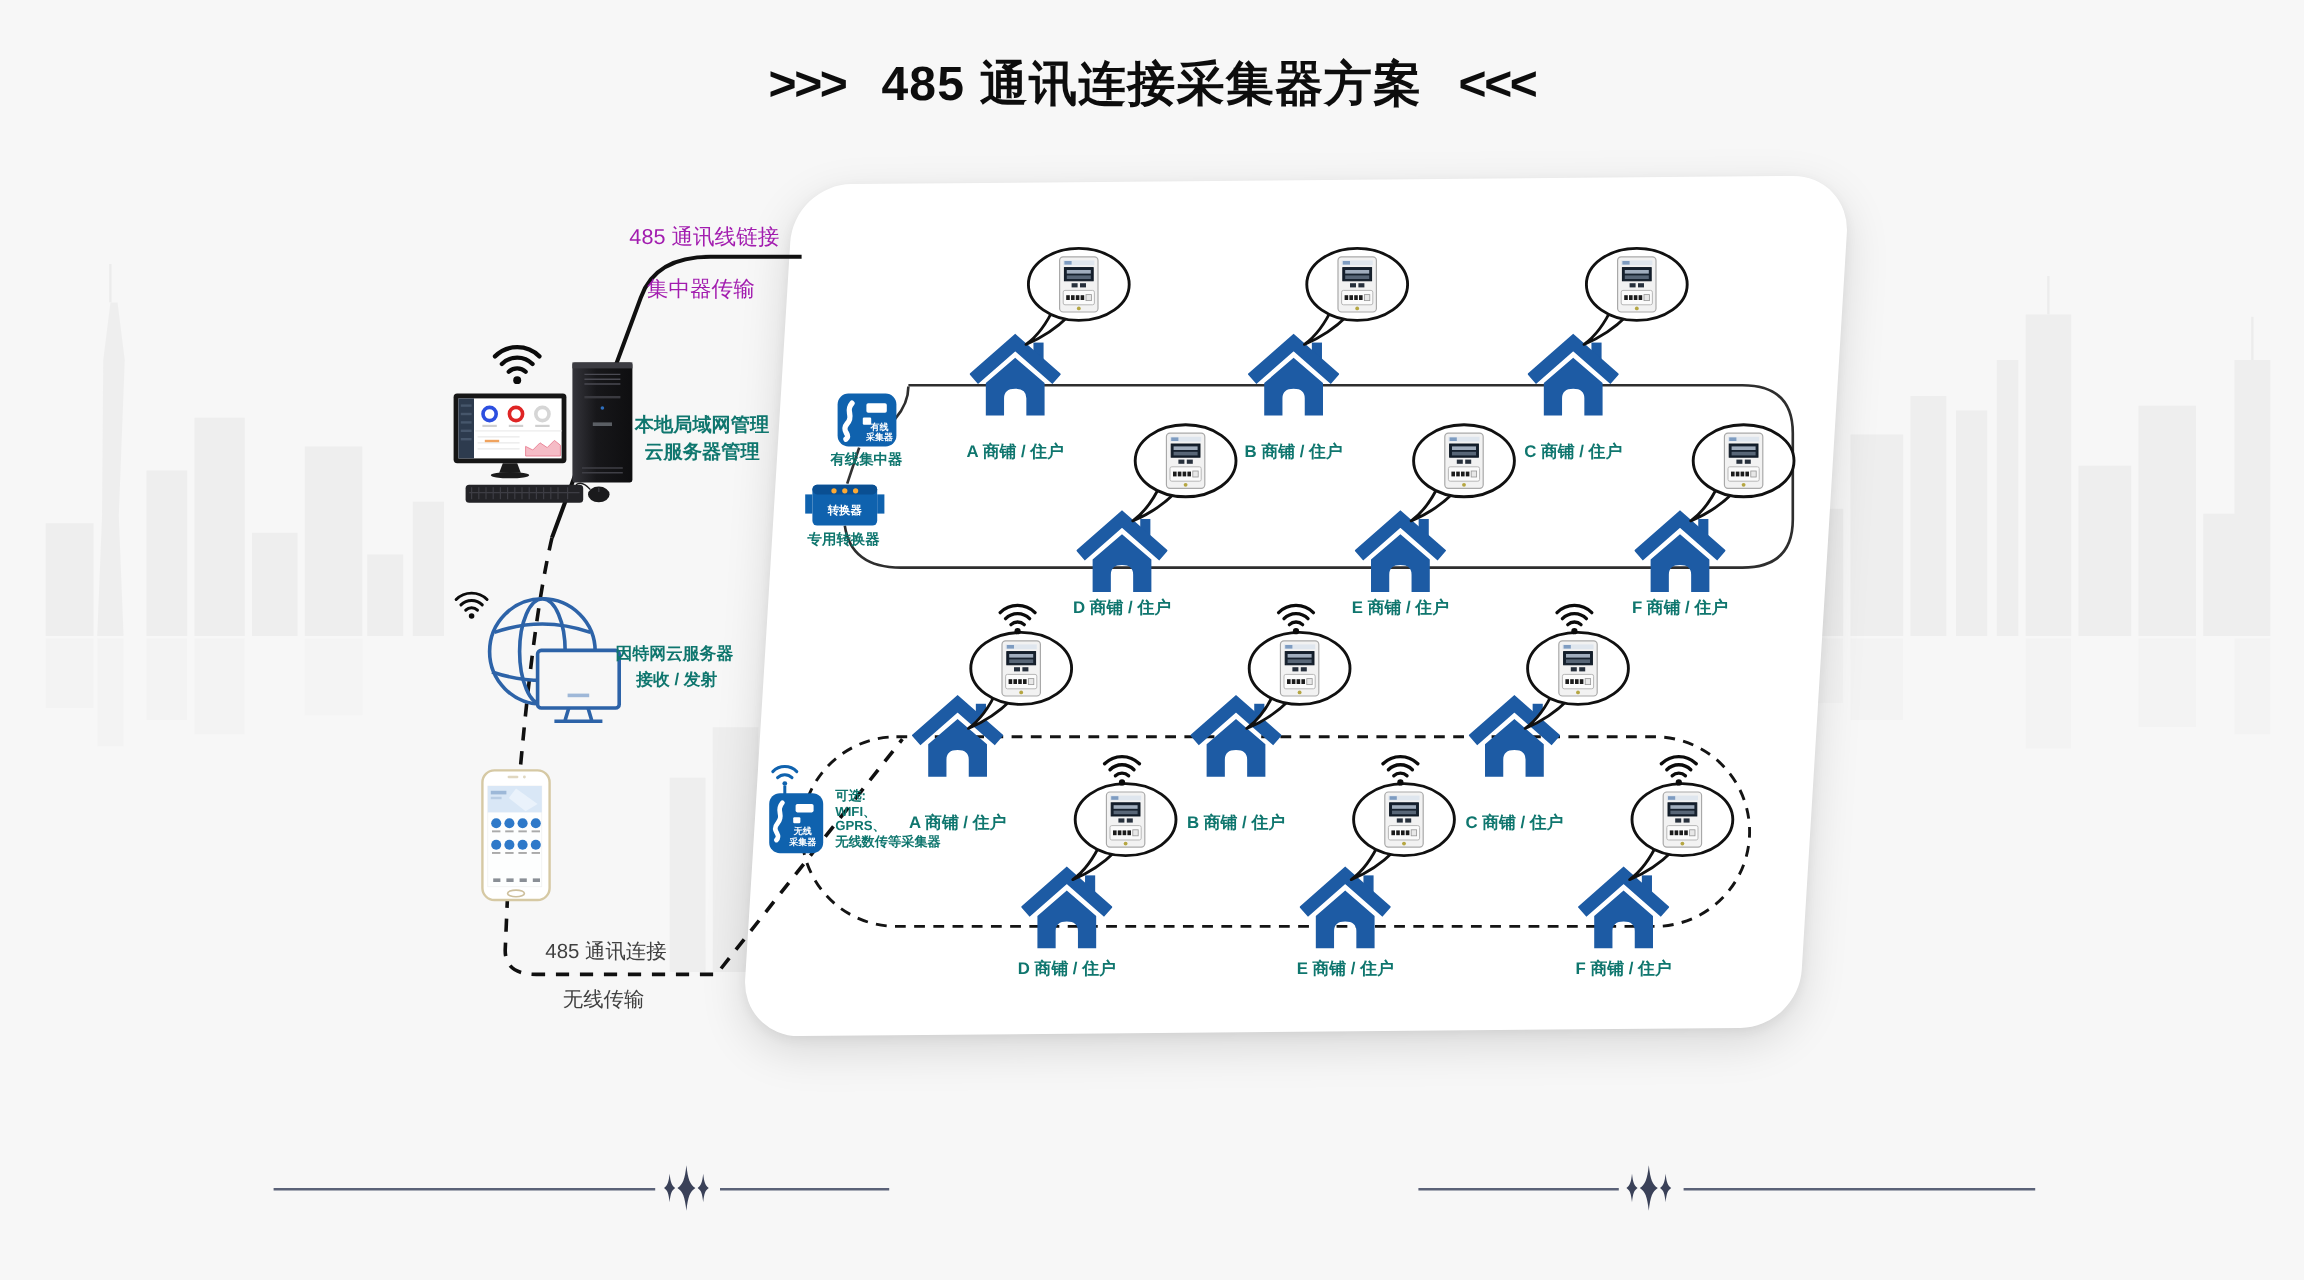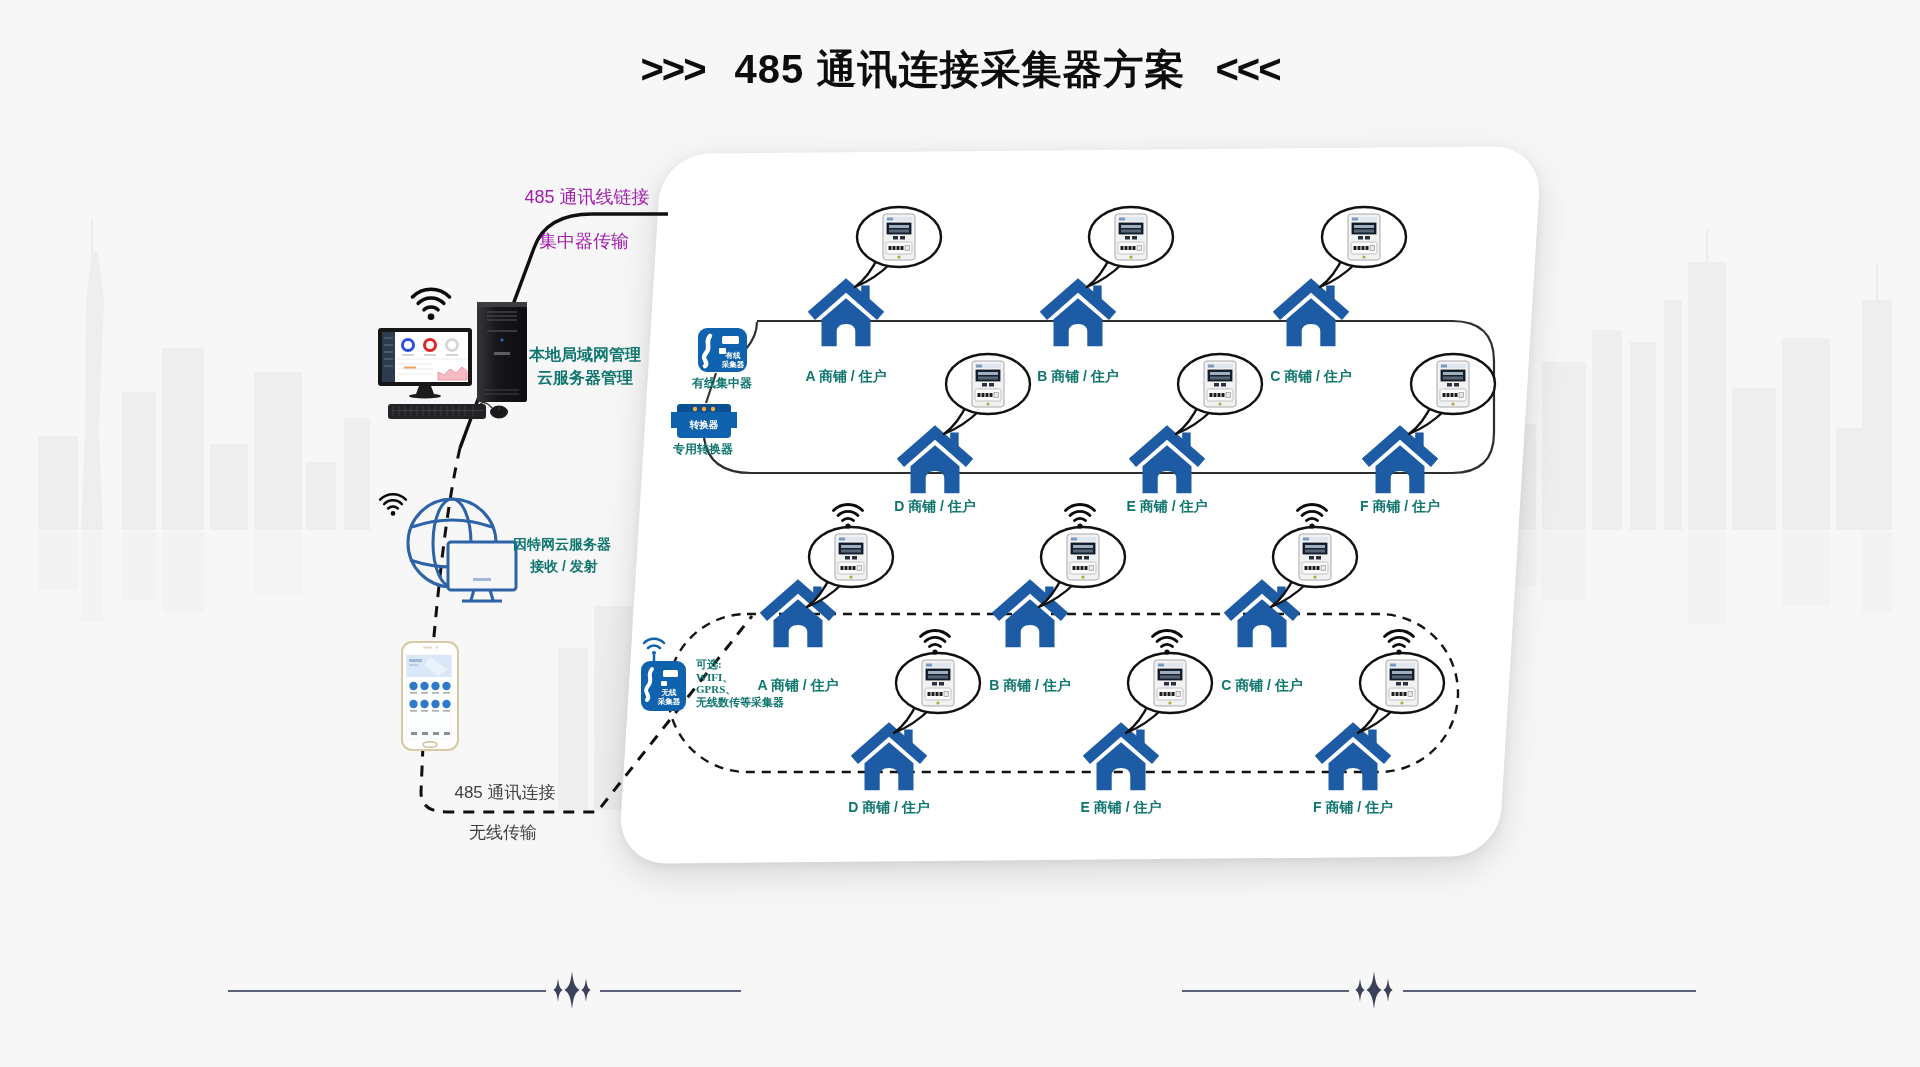--- a/index.html
+++ b/index.html
@@ -371,21 +371,21 @@
 
     <div class="lbl ctr t-bold14" style="left:562px;top:533px;">因特网云服务器</div>
     <div class="lbl ctr t-bold14" style="left:564px;top:555px;">接收 / 发射</div>
 
     <div class="lbl ctr t-reg" style="left:505px;top:781px;">485 通讯连接</div>
     <div class="lbl ctr t-reg" style="left:503px;top:821px;">无线传输</div>
 
     <div class="lbl ctr cap" style="left:722px;top:375px;">有线集中器</div>
     <div class="lbl ctr cap" style="left:703px;top:441px;">专用转换器</div>
 
-    <div class="lbl note" style="left:696px;top:658px;font-family:Liberation Serif, serif;">
+    <div class="lbl note" style="left:696px;top:658px;">
       <div>可选:</div>
       <div>WIFI、</div>
       <div>GPRS、</div>
       <div>无线数传等采集器</div>
     </div>
 
     <div id="house-labels">
         <div class="lbl ctr house-label" style="left: 846px; top: 368px;">A 商铺 / 住户</div>
         <div class="lbl ctr house-label" style="left: 1078px; top: 368px;">B 商铺 / 住户</div>
         <div class="lbl ctr house-label" style="left: 1311px; top: 368px;">C 商铺 / 住户</div>

